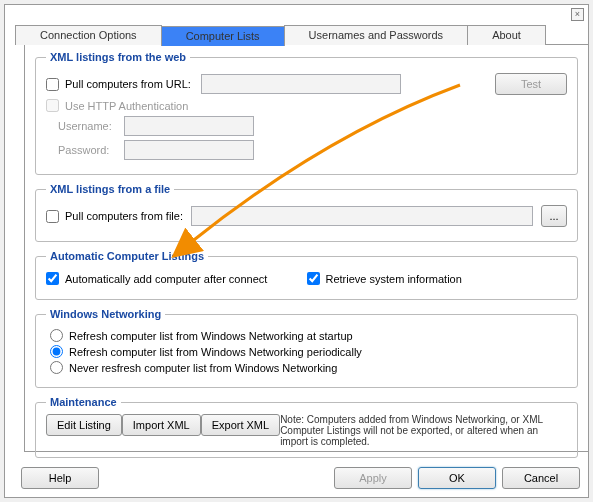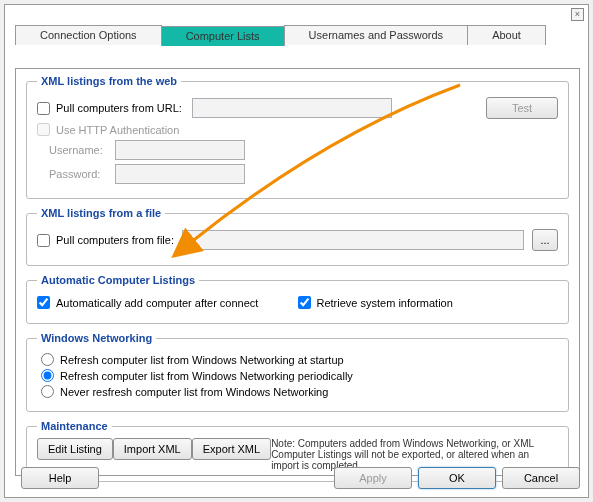--- a/index.html
+++ b/index.html
@@ -40,33 +40,32 @@
 .tab {
   border: 1px solid #999;
   border-bottom: none;
   padding: 3px 24px;
   background: #f5f5f5;
   margin-right: -1px;
   color: #333;
   cursor: pointer;
 }
 .tab.active {
-  background: #14b8a6;
+  background: #3b82f6;
   position: relative;
   top: 1px;
   padding-bottom: 4px;
 }
 .tab-body {
   position: absolute;
-  left: 10px; top: 39px;
+  left: 19px; top: 39px;
   width: 565px; height: 408px;
   border: 1px solid #999;
   background: #fff;
   padding: 6px 10px;
-  margin-top: 24px;
 }
 fieldset {
   border: 1px solid #bbb;
   border-radius: 3px;
   margin-bottom: 8px;
   padding: 6px 10px 10px 10px;
 }
 legend {
   color: #1a4aa3;
   font-weight: bold;

